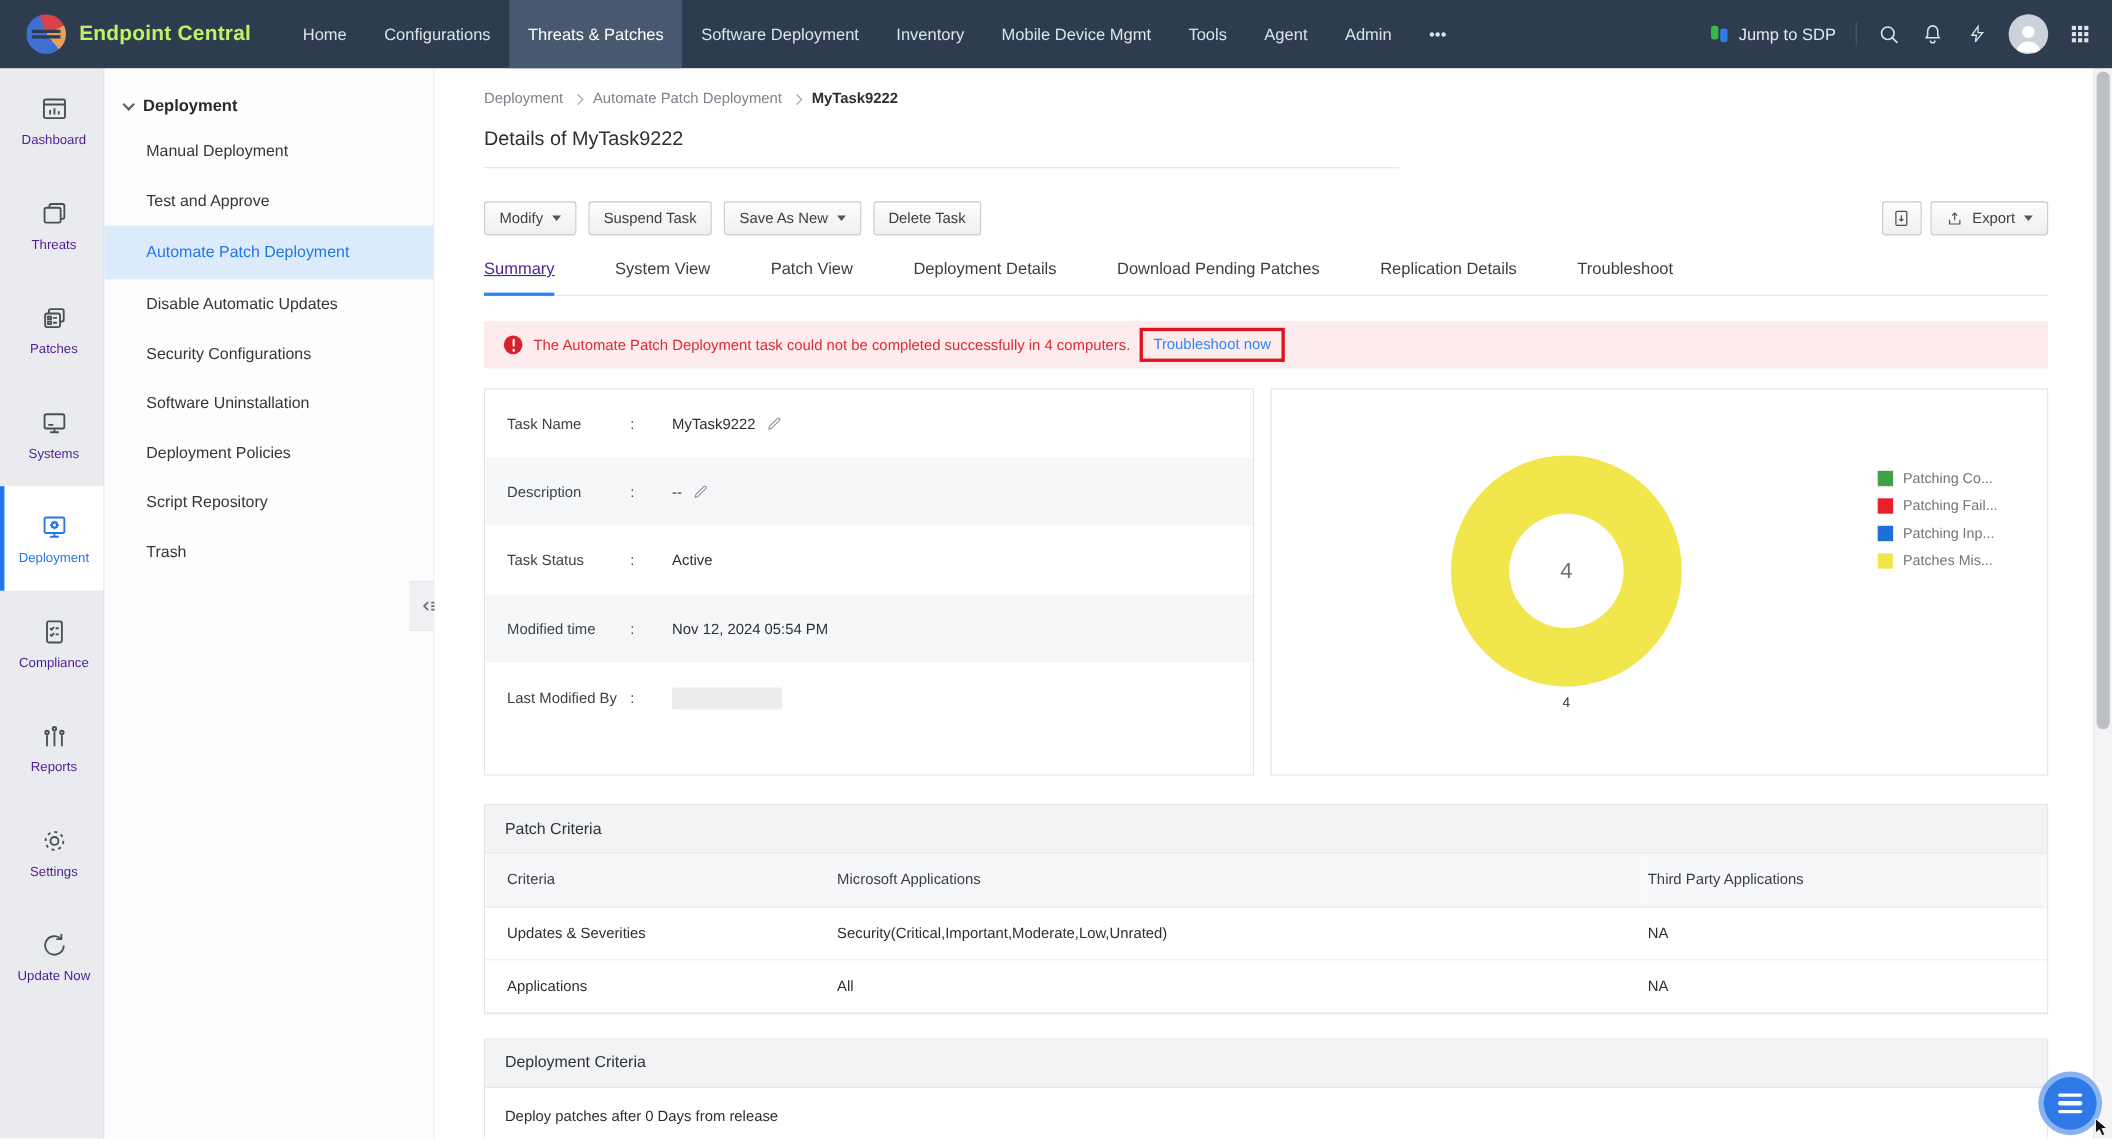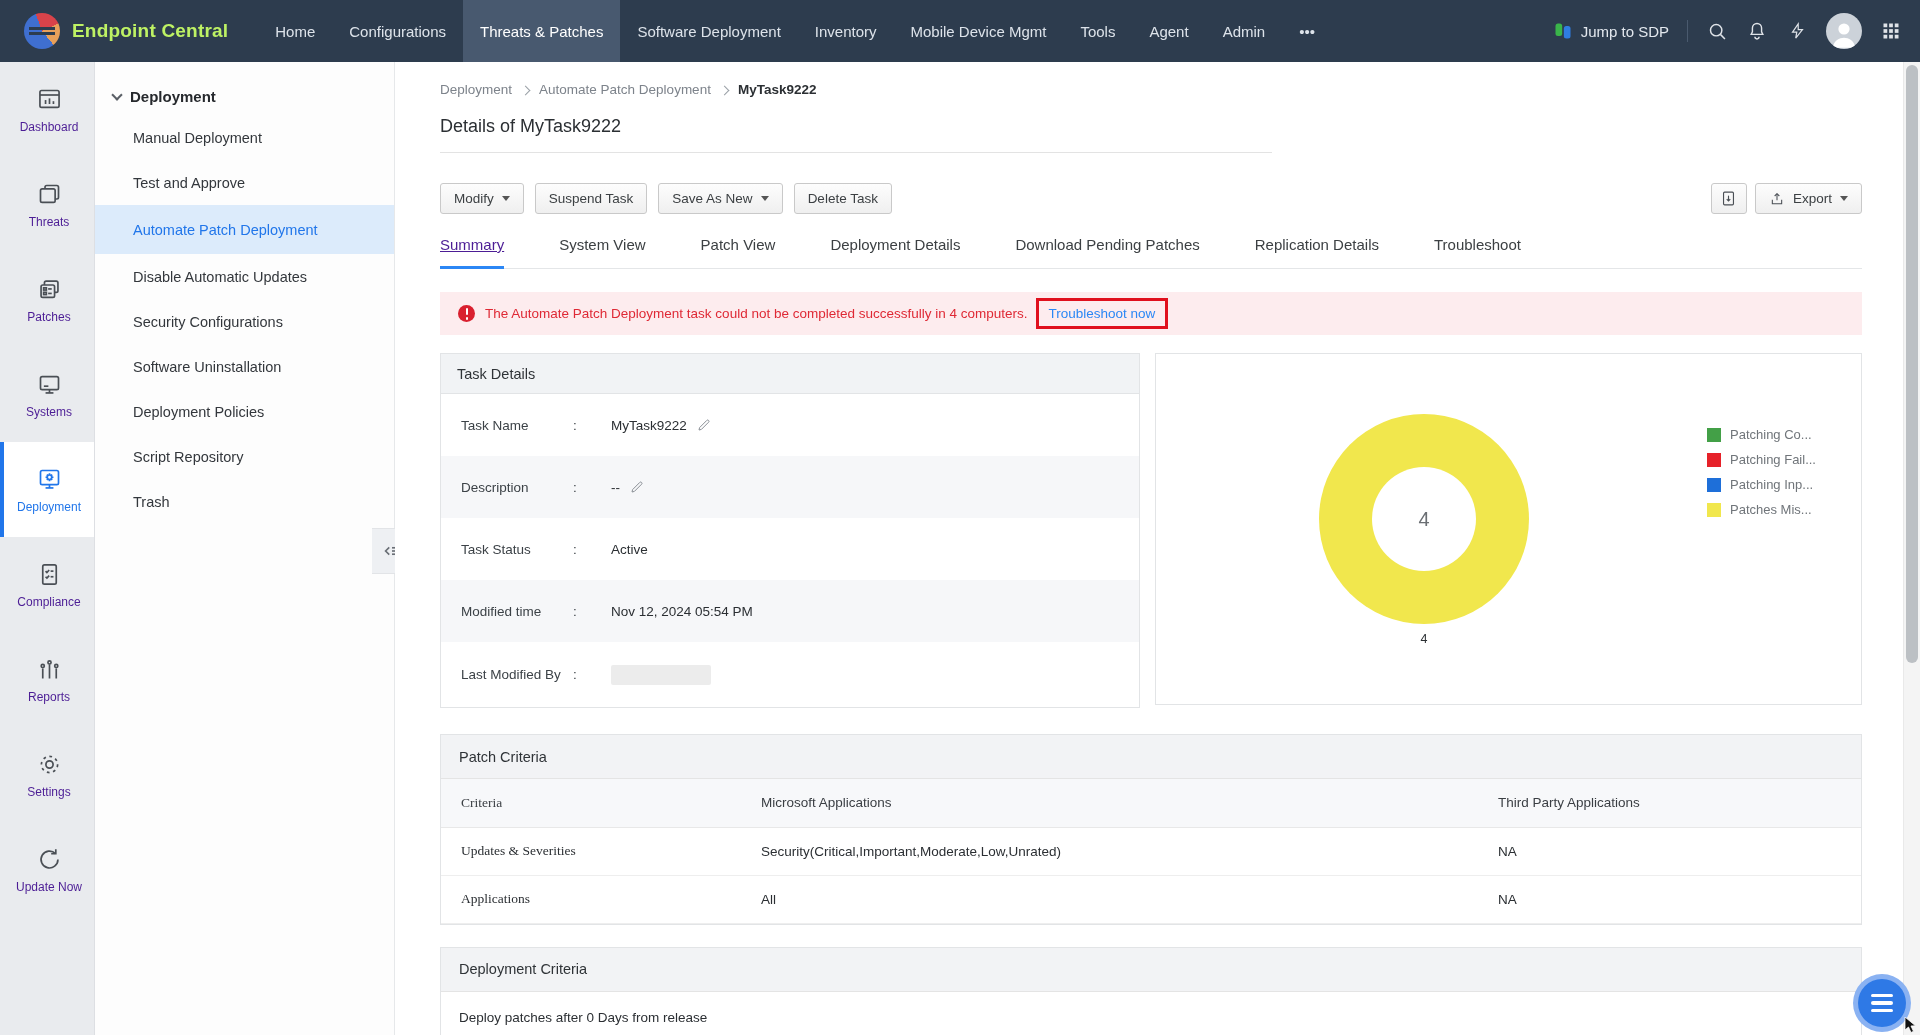--- a/index.html
+++ b/index.html
@@ -91,21 +91,21 @@
   .legend { position:absolute; left:551px; top:68px; }
   .legend-row { display:flex; align-items:center; gap:9px; height:25px; }
   .legend-swatch { width:14px; height:14px; flex:none; }
   .legend-label { font-size:13px; color:#70757a; white-space:nowrap; }
 
   .wide-panel { margin-top:26px; width:1422px; }
   .crit-head { height:44px; background:#f2f3f5; border-bottom:1px solid #e4e4e4; display:flex; align-items:center; padding-left:18px; font-size:14.5px; color:#2f3337; }
   .crit-table { width:100%; border-collapse:collapse; }
   .crit-table th { height:48px; background:#f7f8fa; font-weight:normal; text-align:left; font-size:13.5px; color:#3a3e43; border-bottom:1px solid #e8e8e8; }
   .crit-table td { height:48px; font-size:13.5px; color:#2b2f33; border-bottom:1px solid #eeeeee; }
-  .crit-table .c1 { width:320px; padding-left:20px;font-family:Liberation Serif, serif; }
+  .crit-table .c1 { width:320px; padding-left:20px; }
   .crit-table .c2 { width:737px; }
   .dep-body { padding:18px 0 20px 18px; font-size:13.5px; color:#2b2f33; }
 
   
   .scrollbar { position:absolute; top:62px; right:0; width:17px; height:973px; background:#f4f4f4; border-left:1px solid #e9e9e9; }
   .scroll-thumb { position:absolute; top:3px; left:2px; width:12px; height:598px; background:#bcc0c4; border-radius:7px; cursor:pointer; }
   .fab { position:absolute; right:9px; bottom:3px; width:58px; height:58px; border-radius:50%; background:#8ab2f2; display:flex; align-items:center; justify-content:center; cursor:pointer; }
   .fab-inner { width:48px; height:48px; border-radius:50%; background:#2e79e6; display:flex; flex-direction:column; align-items:center; justify-content:center; gap:4px; }
   .fab-bar { width:22px; height:3.5px; background:#fff; border-radius:2px; }
   .cursor-arrow { position:absolute; right:2px; bottom:2px; }
@@ -352,21 +352,20 @@
         </span>
       <span class="alert-text">The Automate Patch Deployment task could not be completed successfully in 4 computers.</span>
       <span class="annotation-box">
         <a class="alert-link">Troubleshoot now</a>
       </span>
     </div>
 
     <div class="panels">
 
       <section class="panel task-panel">
-        <div class="panel-head">Task Details</div>
         <div class="t-row">
           <span class="t-label">Task Name</span>
           <span class="t-colon">:</span>
           <span class="t-value">
               <span>MyTask9222</span>
             <svg class="edit-ic" width="16" height="16" viewBox="0 0 24 24" fill="none" stroke="#8a8f96" stroke-width="1.5">
                 <path d="M4.5 19.5l.9-3.6L16.2 5.1a1.8 1.8 0 0 1 2.6 0l.1.1a1.8 1.8 0 0 1 0 2.6L8.1 18.6z"></path>
               </svg>
           </span>
         </div>

